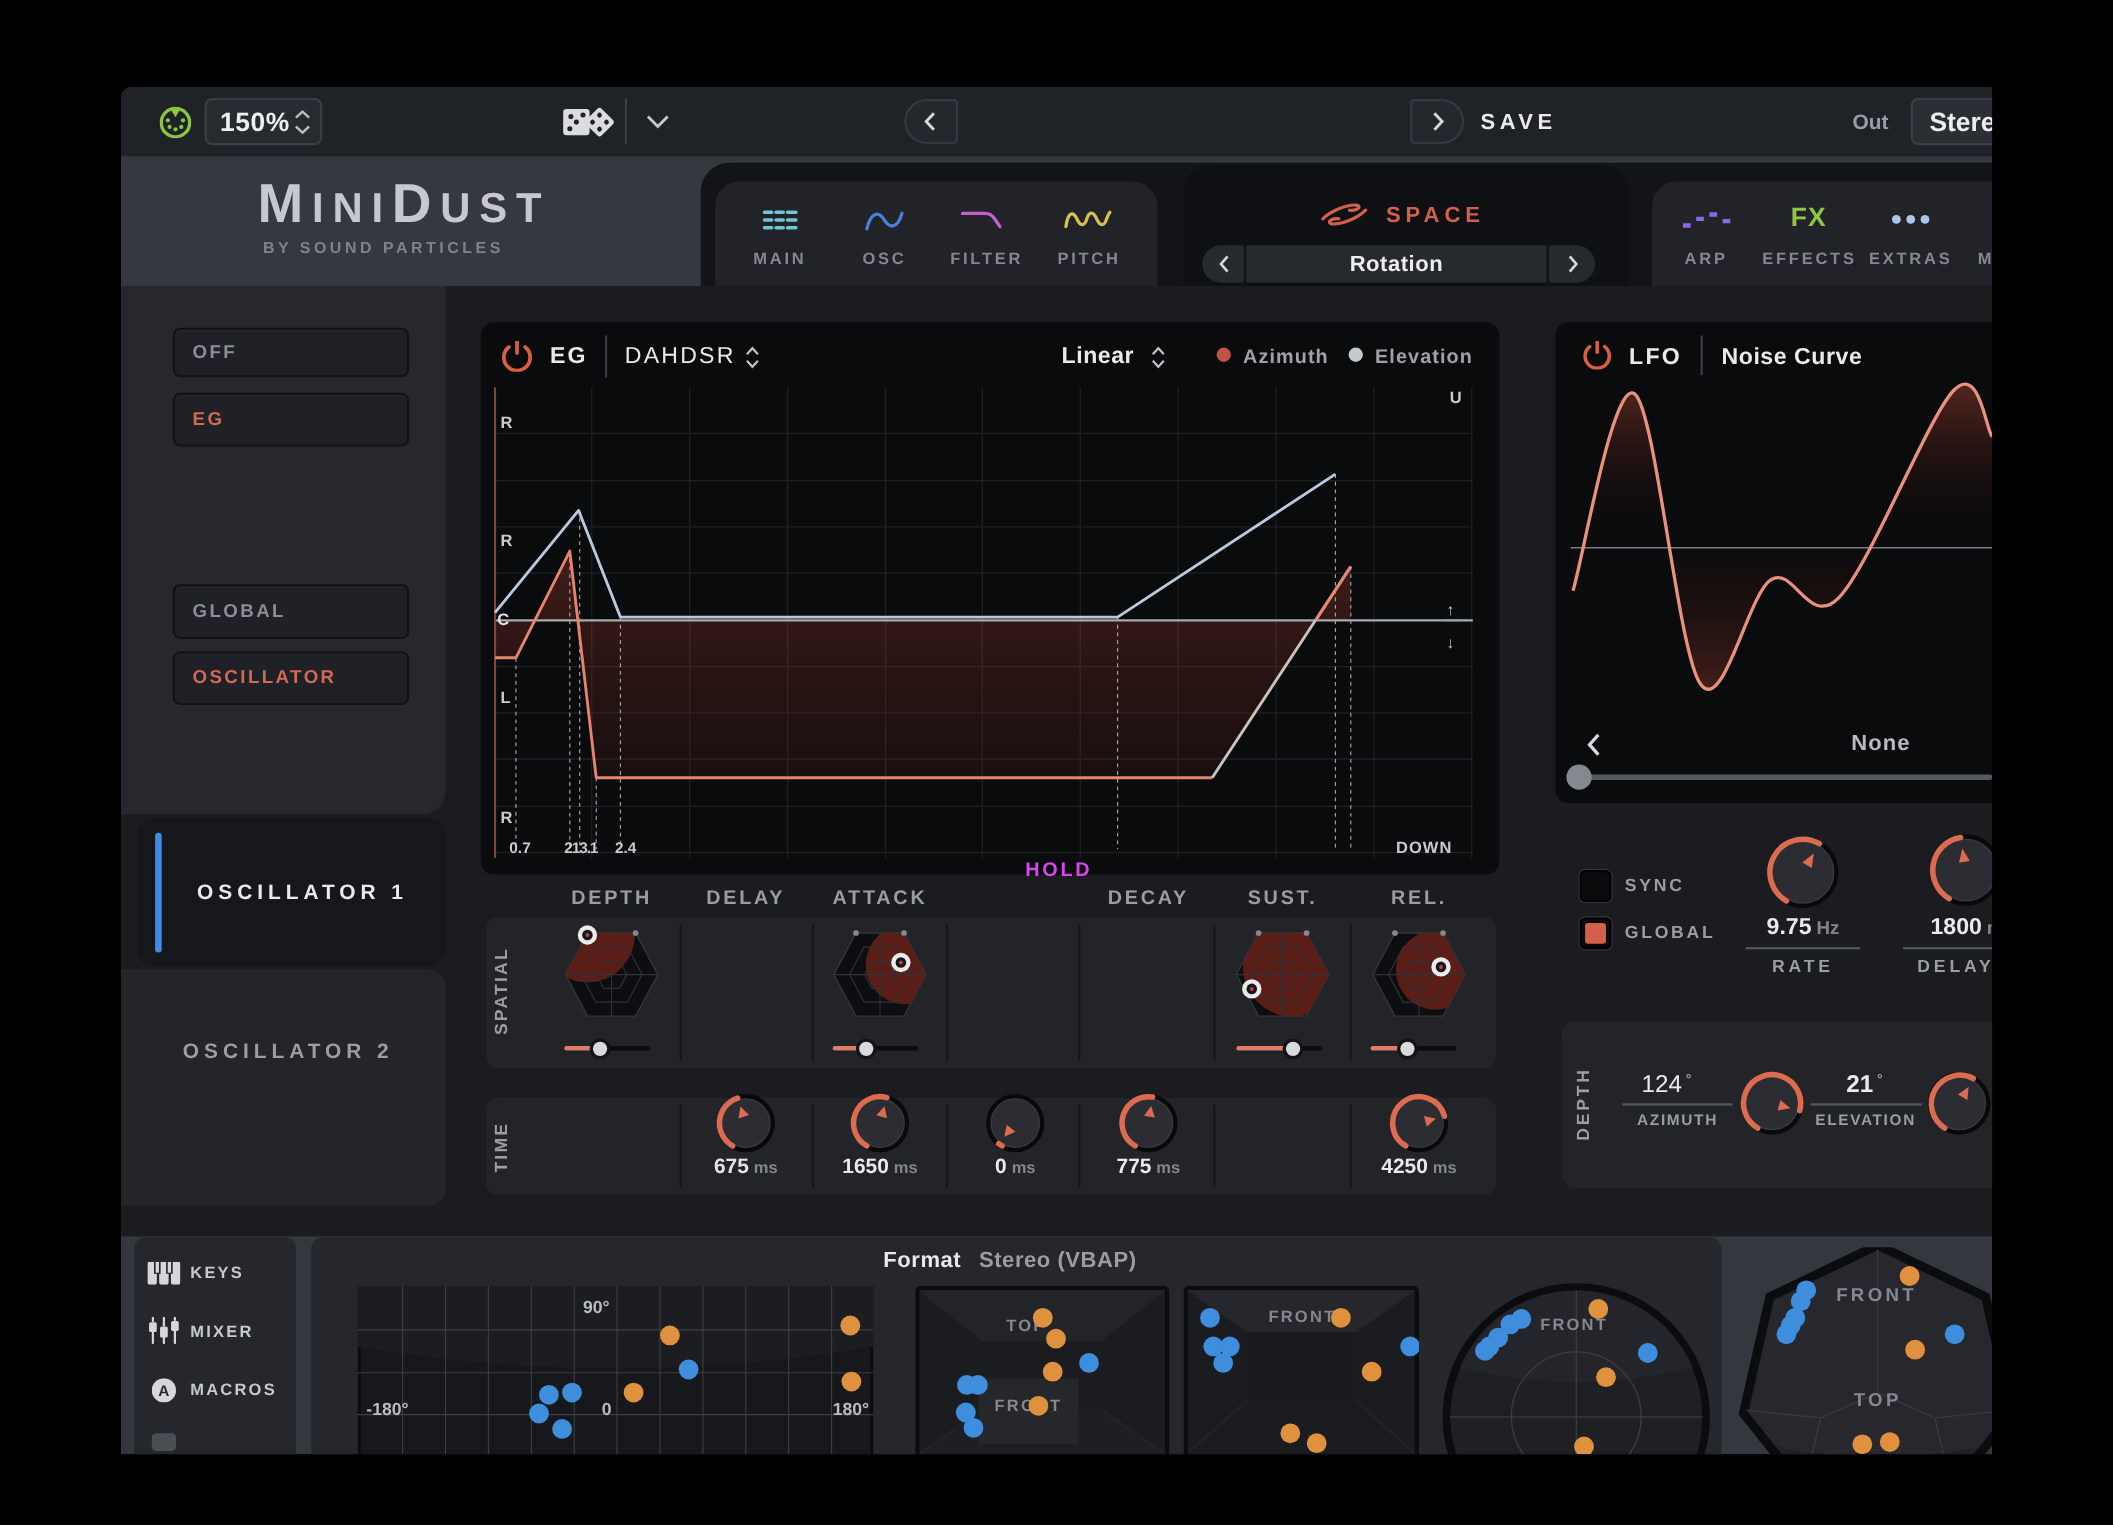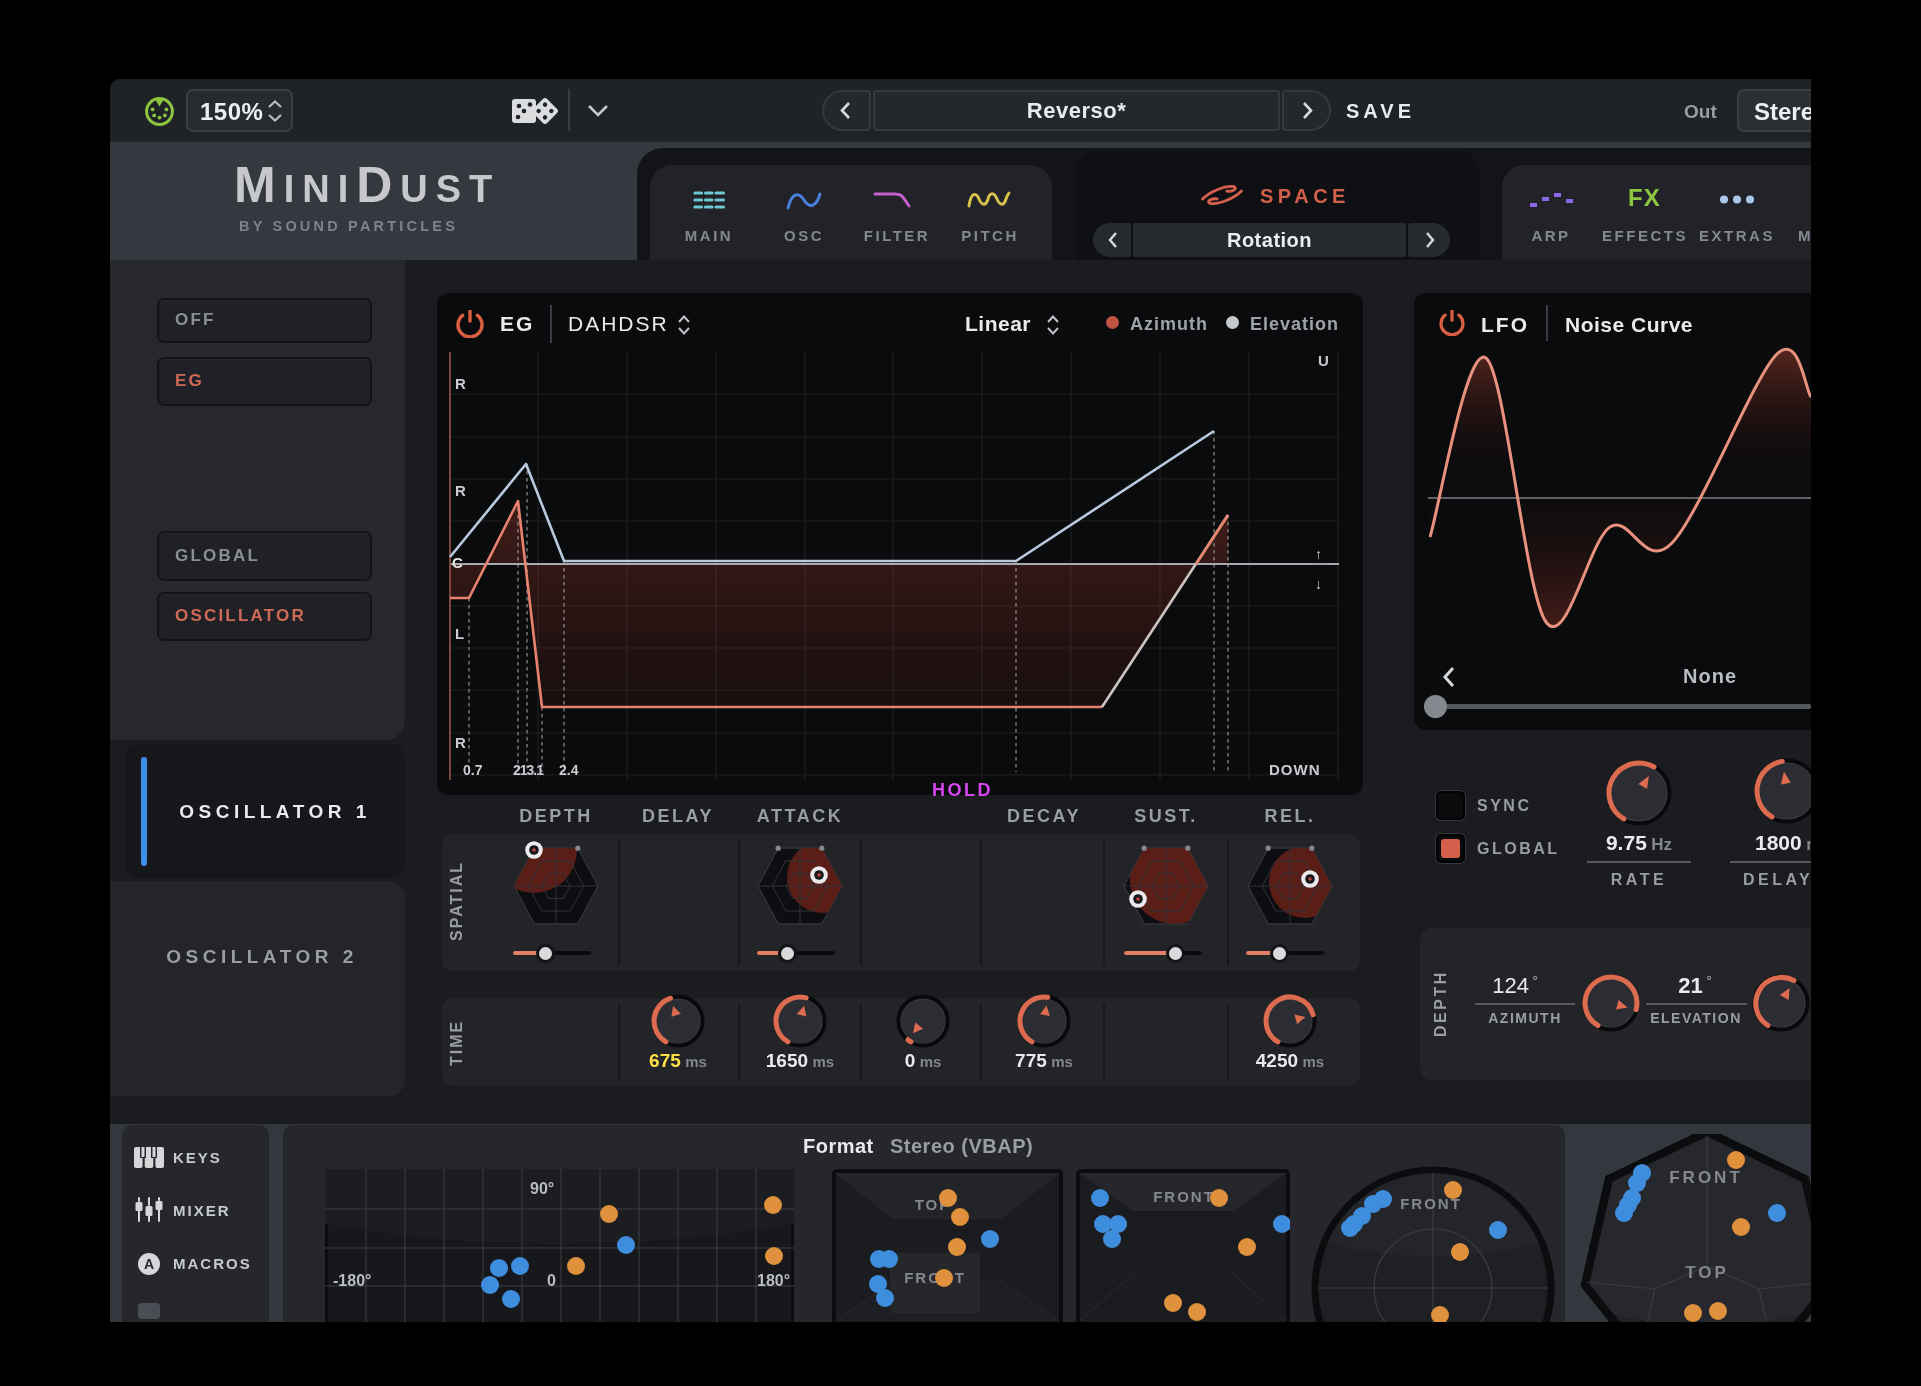--- a/index.html
+++ b/index.html
@@ -39,21 +39,20 @@
       </g>
 </svg>
 <div class="sep" style="left:458px;top:10px;height:42px"></div>
 <svg class="abs" style="left:477px;top:25px" width="22" height="14">
       <path d="M 2,2 L 11,11 L 20,2" fill="none" stroke="#c6c9cc" stroke-width="2.6"></path>
     </svg>
 <div class="abs" style="left:712px;top:11px;width:49px;height:41px;background:#24272c;border:2px solid #35383e;border-radius:21px 4px 4px 21px"></div>
 <svg class="abs" style="left:728px;top:22px" width="16" height="19">
       <path d="M 11,2 L 4,9.5 L 11,17" fill="none" stroke="#d6d9db" stroke-width="2.6"></path>
     </svg>
-<div class="abs" style="left:763px;top:11px;width:407px;height:41px;background:#24272c;border:2px solid #35383e;border-radius:3px;color:#e8eaec;font-size:22px;font-weight:bold;text-align:center;line-height:38px;letter-spacing:0.5px">Reverso*</div>
 <div class="abs" style="left:1172px;top:11px;width:49px;height:41px;background:#24272c;border:2px solid #35383e;border-radius:4px 21px 21px 4px"></div>
 <svg class="abs" style="left:1189px;top:22px" width="16" height="19">
       <path d="M 5,2 L 12,9.5 L 5,17" fill="none" stroke="#d6d9db" stroke-width="2.6"></path>
     </svg>
 <div class="abs" style="left:1236px;top:21px;color:#e8eaec;font-size:20px;font-weight:bold;letter-spacing:4px">SAVE</div>
 <div class="abs" style="left:1574px;top:22px;color:#9a9da3;font-size:19px;font-weight:bold">Out</div>
 <div class="abs" style="left:1627px;top:10px;width:90px;height:43px;background:#2b2e33;border:2px solid #3b3e44;border-radius:7px"></div>
 <div class="abs" style="left:1644px;top:19px;color:#eceff1;font-size:24px;font-weight:bold">Stereo</div>
 <div class="abs" style="left:0;top:63px;width:1701px;height:118px;background:#35383f"></div>
 <div class="abs" style="left:124px;top:77px;width:430px;height:52px;white-space:nowrap;font-weight:bold;color:#c6c8cd;letter-spacing:8px"><span style="font-size:50px">M</span><span style="font-size:38px">INI</span><span style="font-size:50px">D</span><span style="font-size:38px">UST</span></div>
@@ -332,21 +331,21 @@
 <div style="position:absolute;left:1136.0px;top:872px;width:78px;height:4px;border-radius:2px;background:#0a0b0d"></div>
     <div style="position:absolute;left:1136.0px;top:872px;width:34px;height:4px;border-radius:2px;background:#e27e65"></div>
     <div style="position:absolute;left:1160px;top:864.5px;width:19px;height:19px;border-radius:50%;background:#d9dadc;border:3px solid #131417;box-sizing:border-box"></div>
 <svg style="position:absolute;left:540px;top:914px" width="56" height="56">
       <circle cx="28" cy="28" r="24" fill="none" stroke="#08090b" stroke-width="5"></circle>
       <circle cx="28" cy="28" r="22" fill="#2b2d32"></circle>
       <circle cx="28" cy="28" r="22" fill="none" stroke="#383a40" stroke-width="1.2"></circle>
       <path d="M 16.0,48.8 A 24,24 0 0 1 20.6,5.2" fill="none" stroke="#dd6b50" stroke-width="5" stroke-linecap="round"></path>
       <polygon points="23.1,12.9 30.9,20.7 21.4,23.8" fill="#dd6b50"></polygon>
     </svg>
-<div class="abs" style="left:498px;top:971px;width:140px;text-align:center"><span style="color:#fde047;font-size:19px;font-weight:bold">675</span> <span style="color:#84878d;font-size:15px;font-weight:bold">ms</span></div>
+<div class="abs" style="left:498px;top:971px;width:140px;text-align:center"><span style="color:#e5e5e5;font-size:19px;font-weight:bold">675</span> <span style="color:#84878d;font-size:15px;font-weight:bold">ms</span></div>
 <svg style="position:absolute;left:662px;top:914px" width="56" height="56">
       <circle cx="28" cy="28" r="24" fill="none" stroke="#08090b" stroke-width="5"></circle>
       <circle cx="28" cy="28" r="22" fill="#2b2d32"></circle>
       <circle cx="28" cy="28" r="22" fill="none" stroke="#383a40" stroke-width="1.2"></circle>
       <path d="M 16.0,48.8 A 24,24 0 0 1 34.2,4.8" fill="none" stroke="#dd6b50" stroke-width="5" stroke-linecap="round"></path>
       <polygon points="32.1,12.7 34.4,23.5 24.7,20.9" fill="#dd6b50"></polygon>
     </svg>
 <div class="abs" style="left:620px;top:971px;width:140px;text-align:center"><span style="color:#e8eaec;font-size:19px;font-weight:bold">1650</span> <span style="color:#84878d;font-size:15px;font-weight:bold">ms</span></div>
 <svg style="position:absolute;left:785px;top:914px" width="56" height="56">
       <circle cx="28" cy="28" r="24" fill="none" stroke="#08090b" stroke-width="5"></circle>

